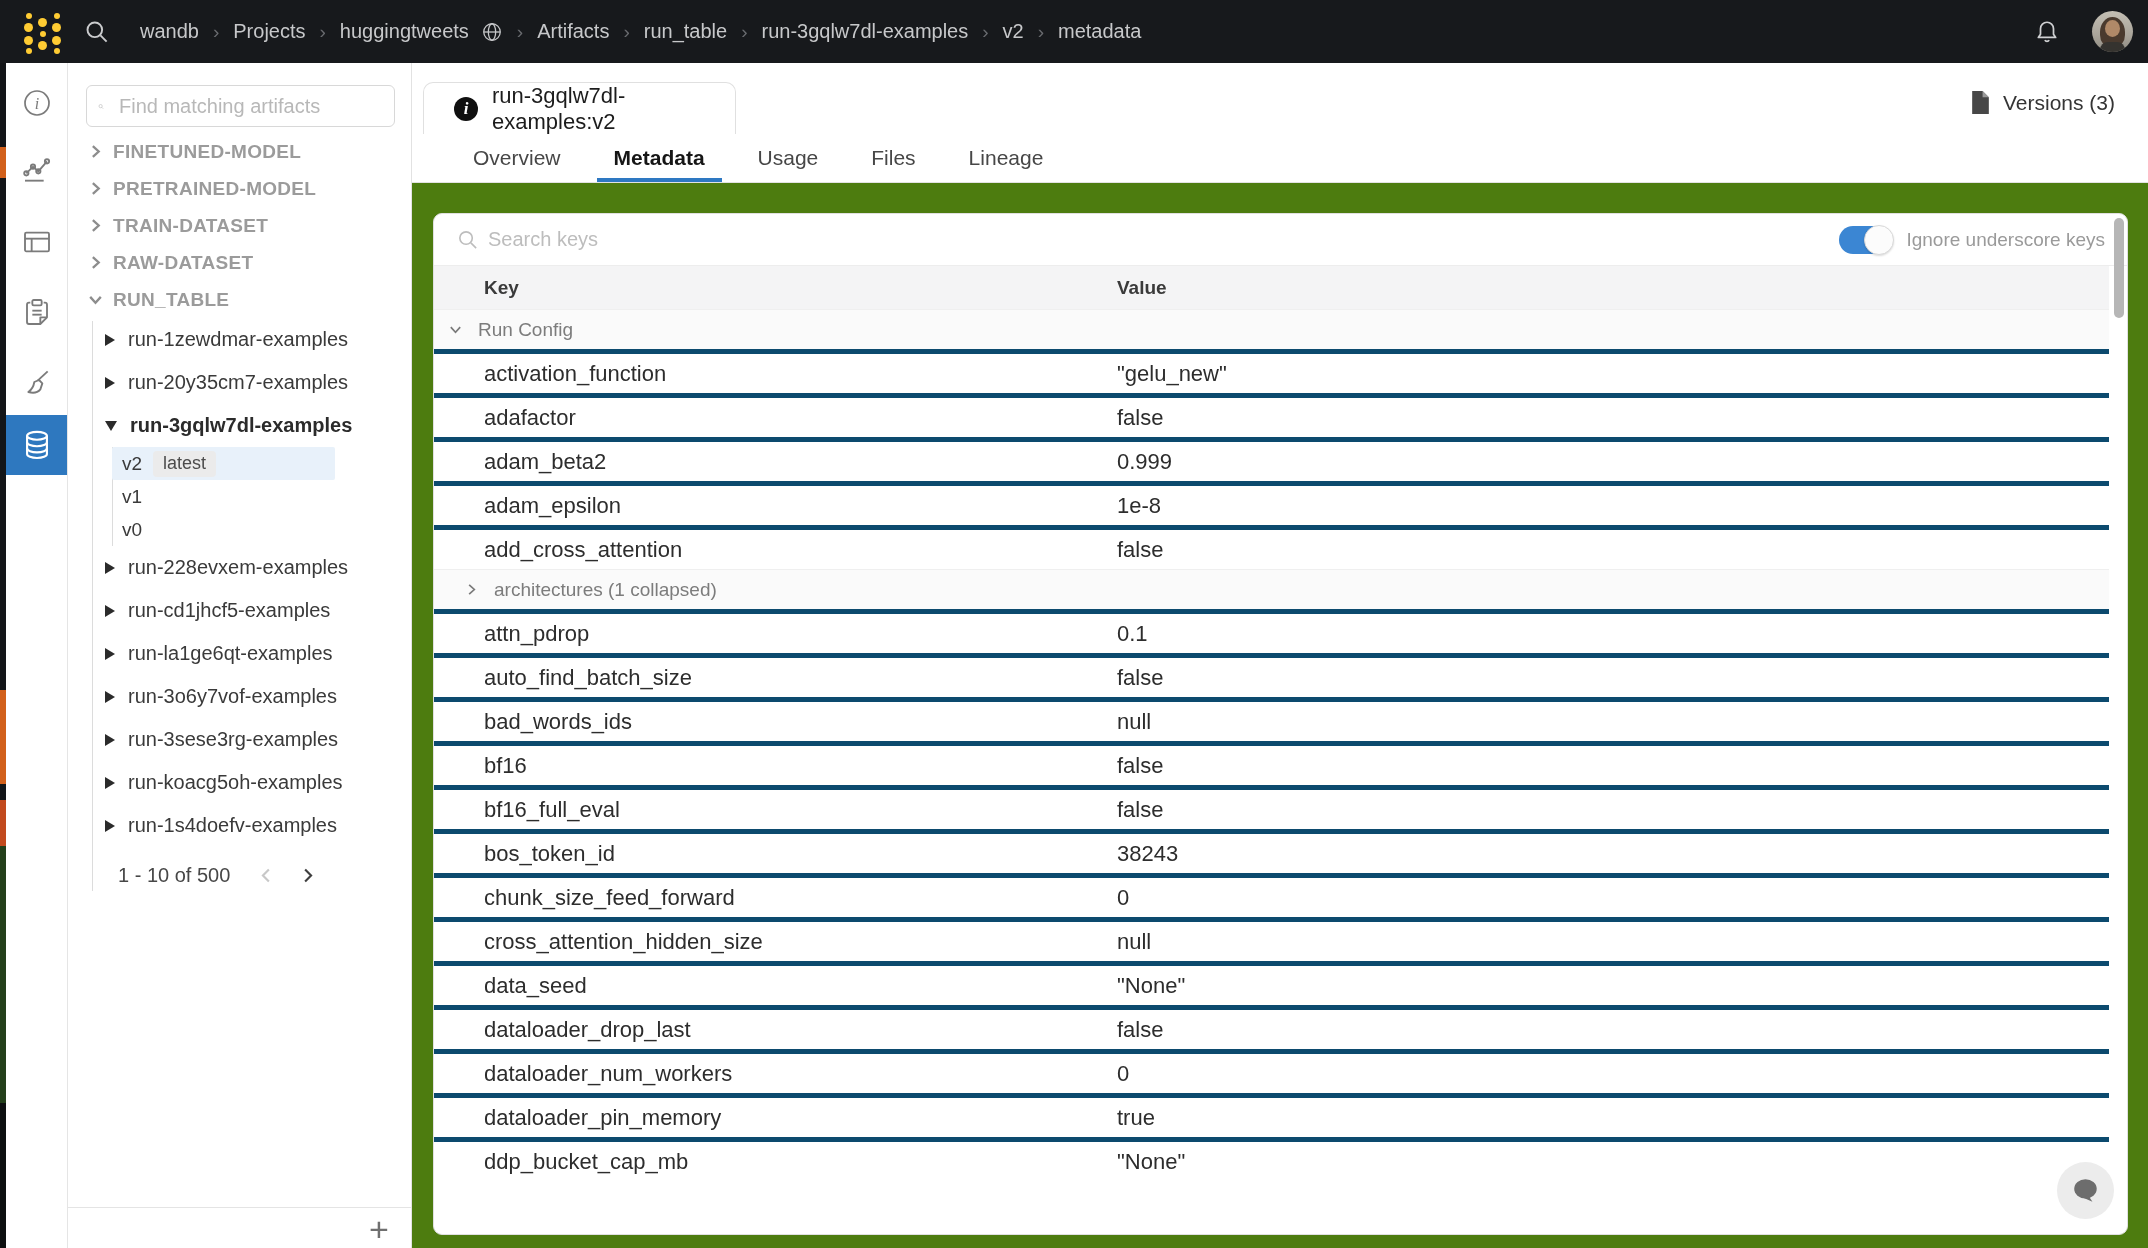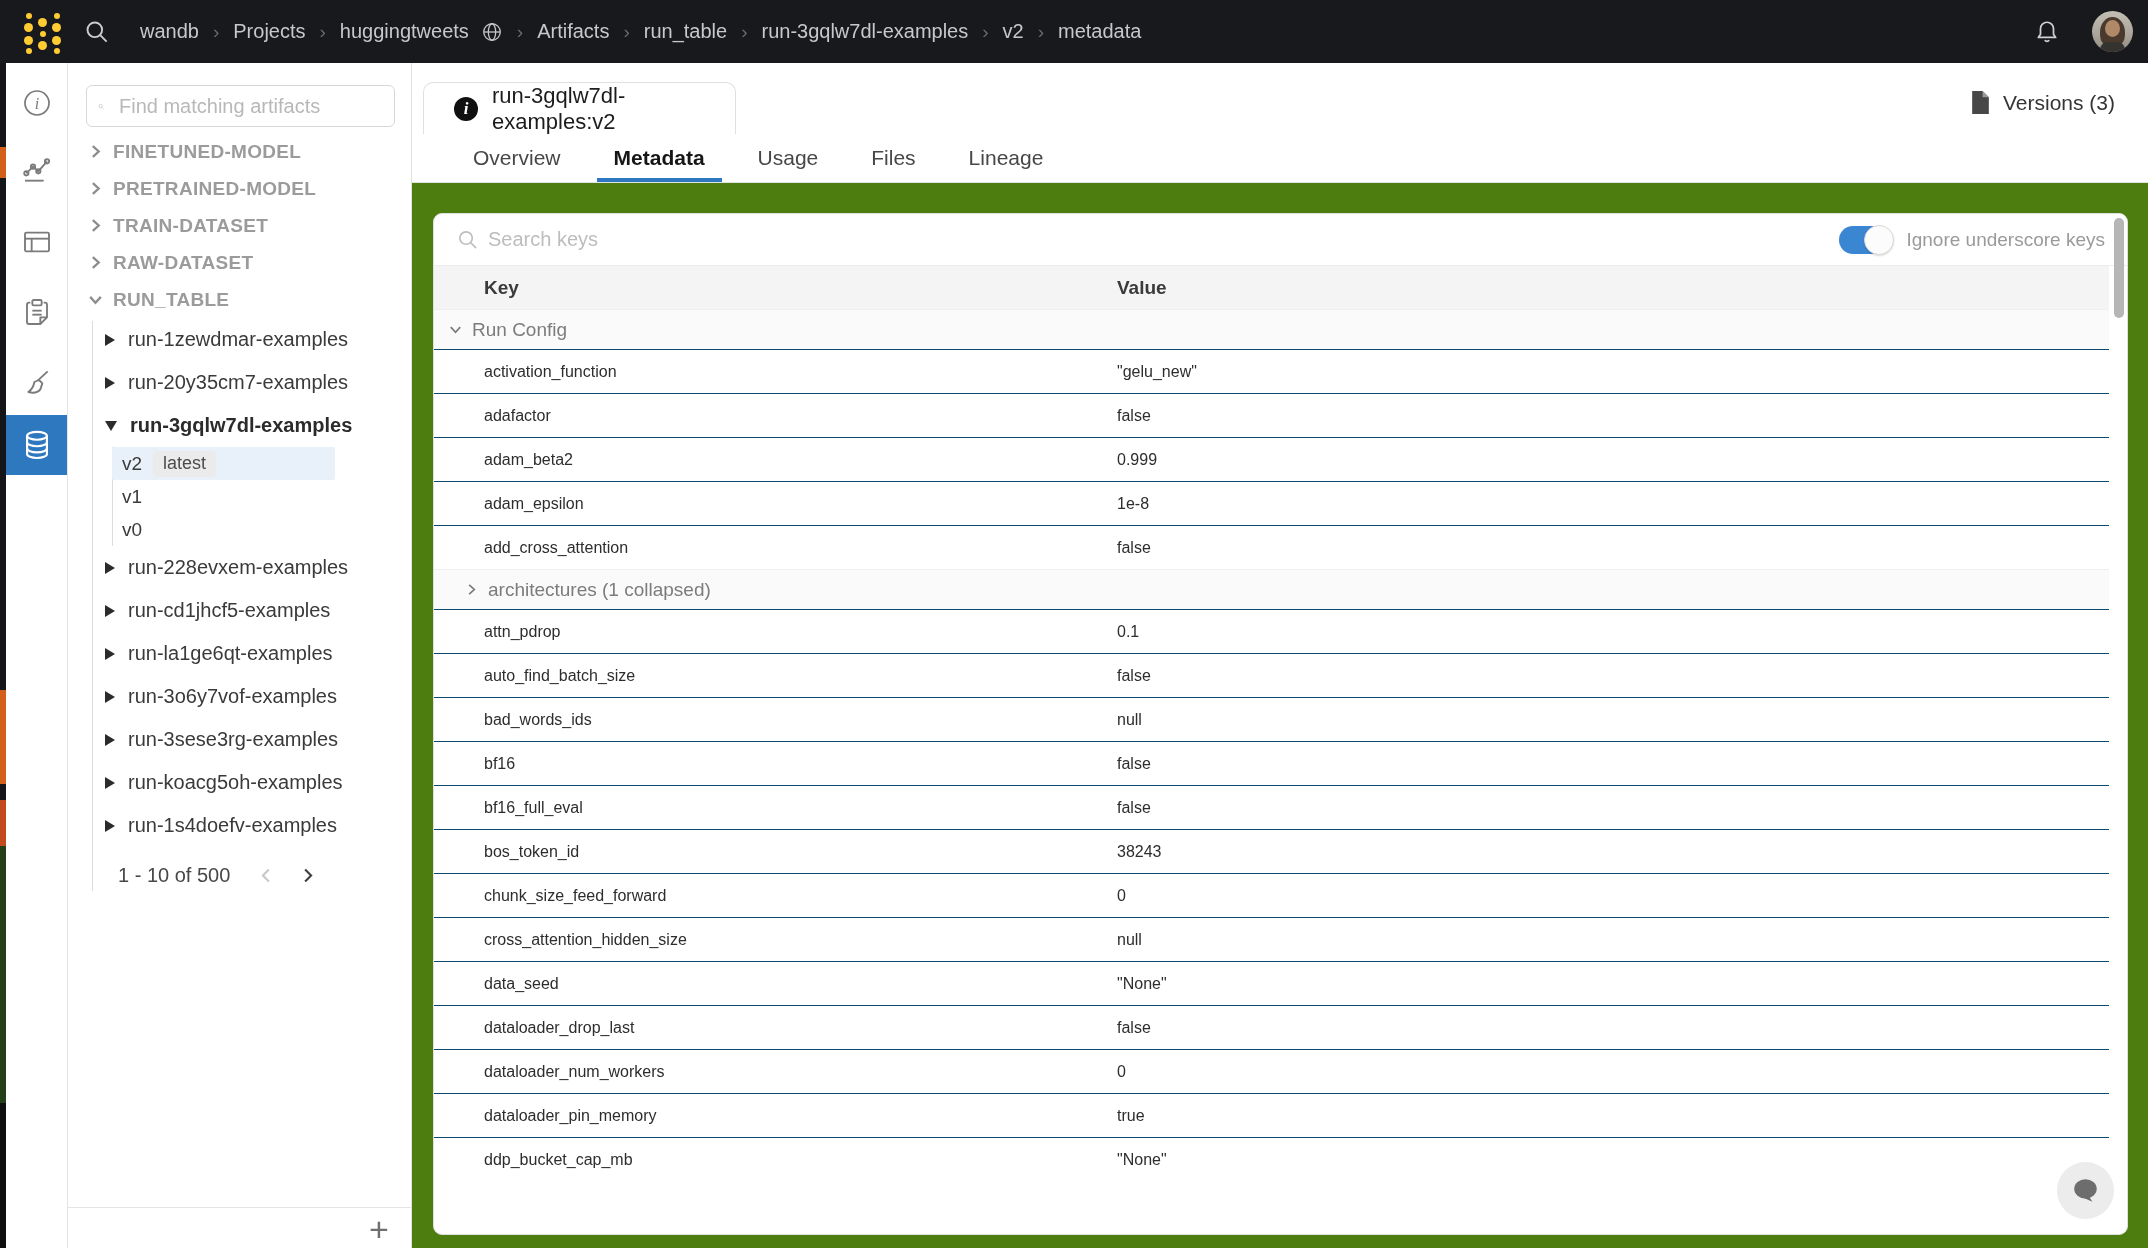--- a/index.html
+++ b/index.html
@@ -108,25 +108,25 @@
     flex:0 0 auto; cursor:pointer; }
   .toggle .knob { position:absolute; right:-2px; top:-1px; width:30px; height:30px; border-radius:50%;
     background:#fcfcfc; border:1px solid #d8d8d8; box-shadow:0 1px 2px rgba(0,0,0,.15); }
   .toggle-label { margin-left:14px; font-size:19px; color:#9a9a9a; flex:0 0 auto; }
   .table-wrap { margin-right:18px; }
   .thead { position:relative; height:43px; background:#f4f4f5; display:flex; align-items:center;
     font-size:19px; color:#3a3a3a;font-weight:bold; }
   .thead .col-key { padding-left:50px; }
   .thead .col-value { position:absolute; left:683px; }
   .trow { position:relative; height:44px; display:flex; align-items:center;
-    border-top:1px solid #0c4a6e; font-size:16px; color:#2d2d2d; }
+    border-top:5px solid #0c4a6e; font-size:22px; color:#2d2d2d; }
   .trow .key { padding-left:50px; }
   .trow .value { position:absolute; left:683px; }
   .grow { position:relative; height:40px; background:#fafafa; display:flex; align-items:center;
-    gap:9px; border-top:1px solid #efefef; font-size:19px; color:#7c7c7c; cursor:pointer; }
+    gap:15px; border-top:1px solid #efefef; font-size:19px; color:#7c7c7c; cursor:pointer; }
   .grow.indent0 { padding-left:14px; }
   .grow.indent1 { padding-left:30px; }
   .grow .chev { color:#7a7a7a; }
   .scroll-thumb { position:absolute; right:3px; top:4px; width:10px; height:100px;
     border-radius:5px; background:#b6b6b6; cursor:pointer; }
 
   .chat-fab { position:absolute; left:2057px; top:1162px; width:57px; height:57px; border-radius:50%;
     background:#ececec; display:flex; align-items:center; justify-content:center; z-index:40; cursor:pointer; }
 </style>
 </head>

